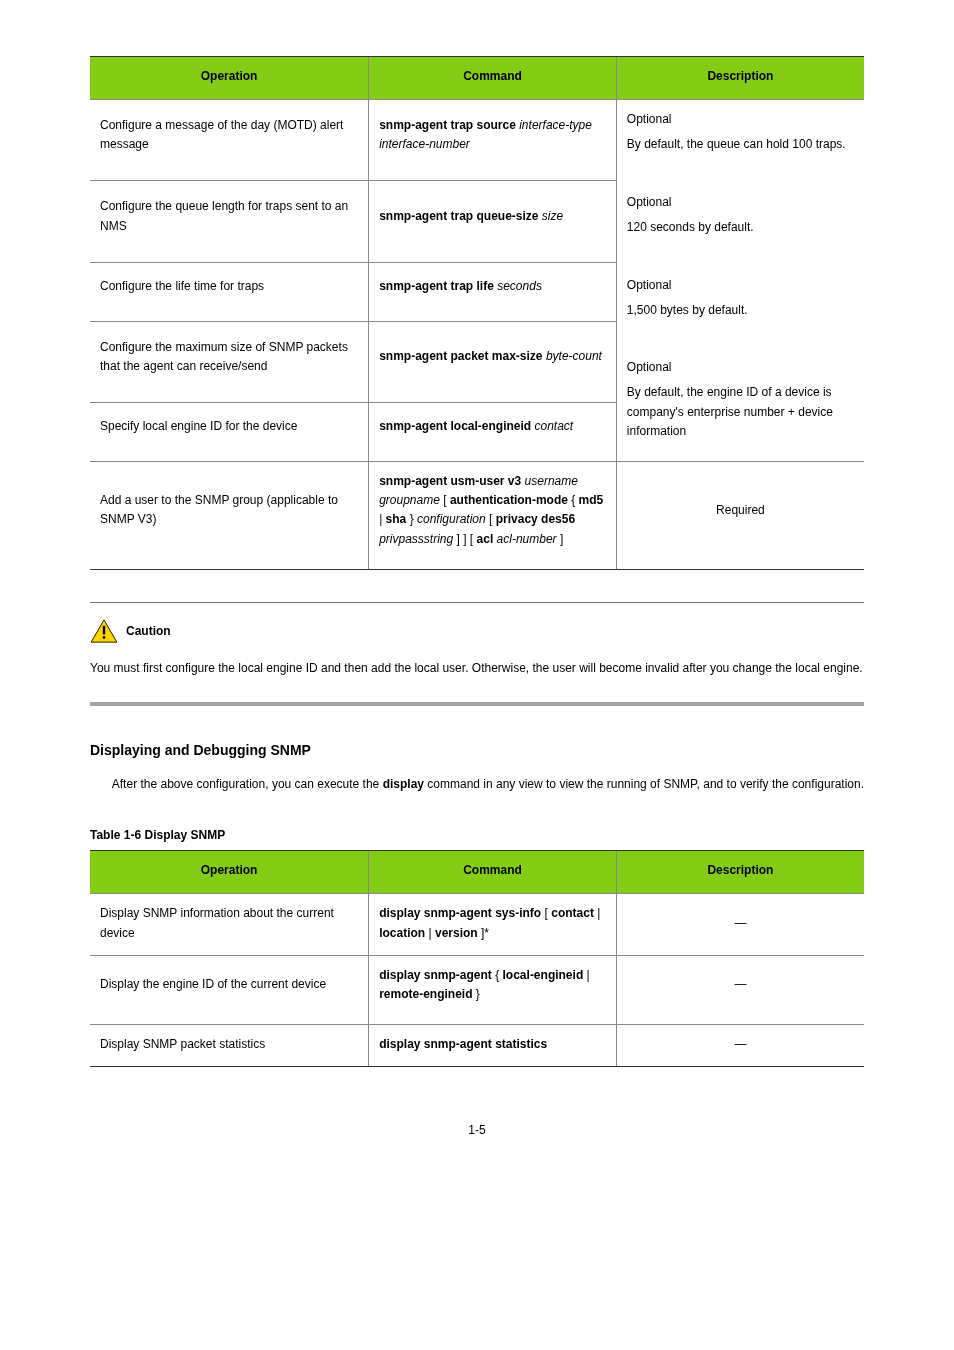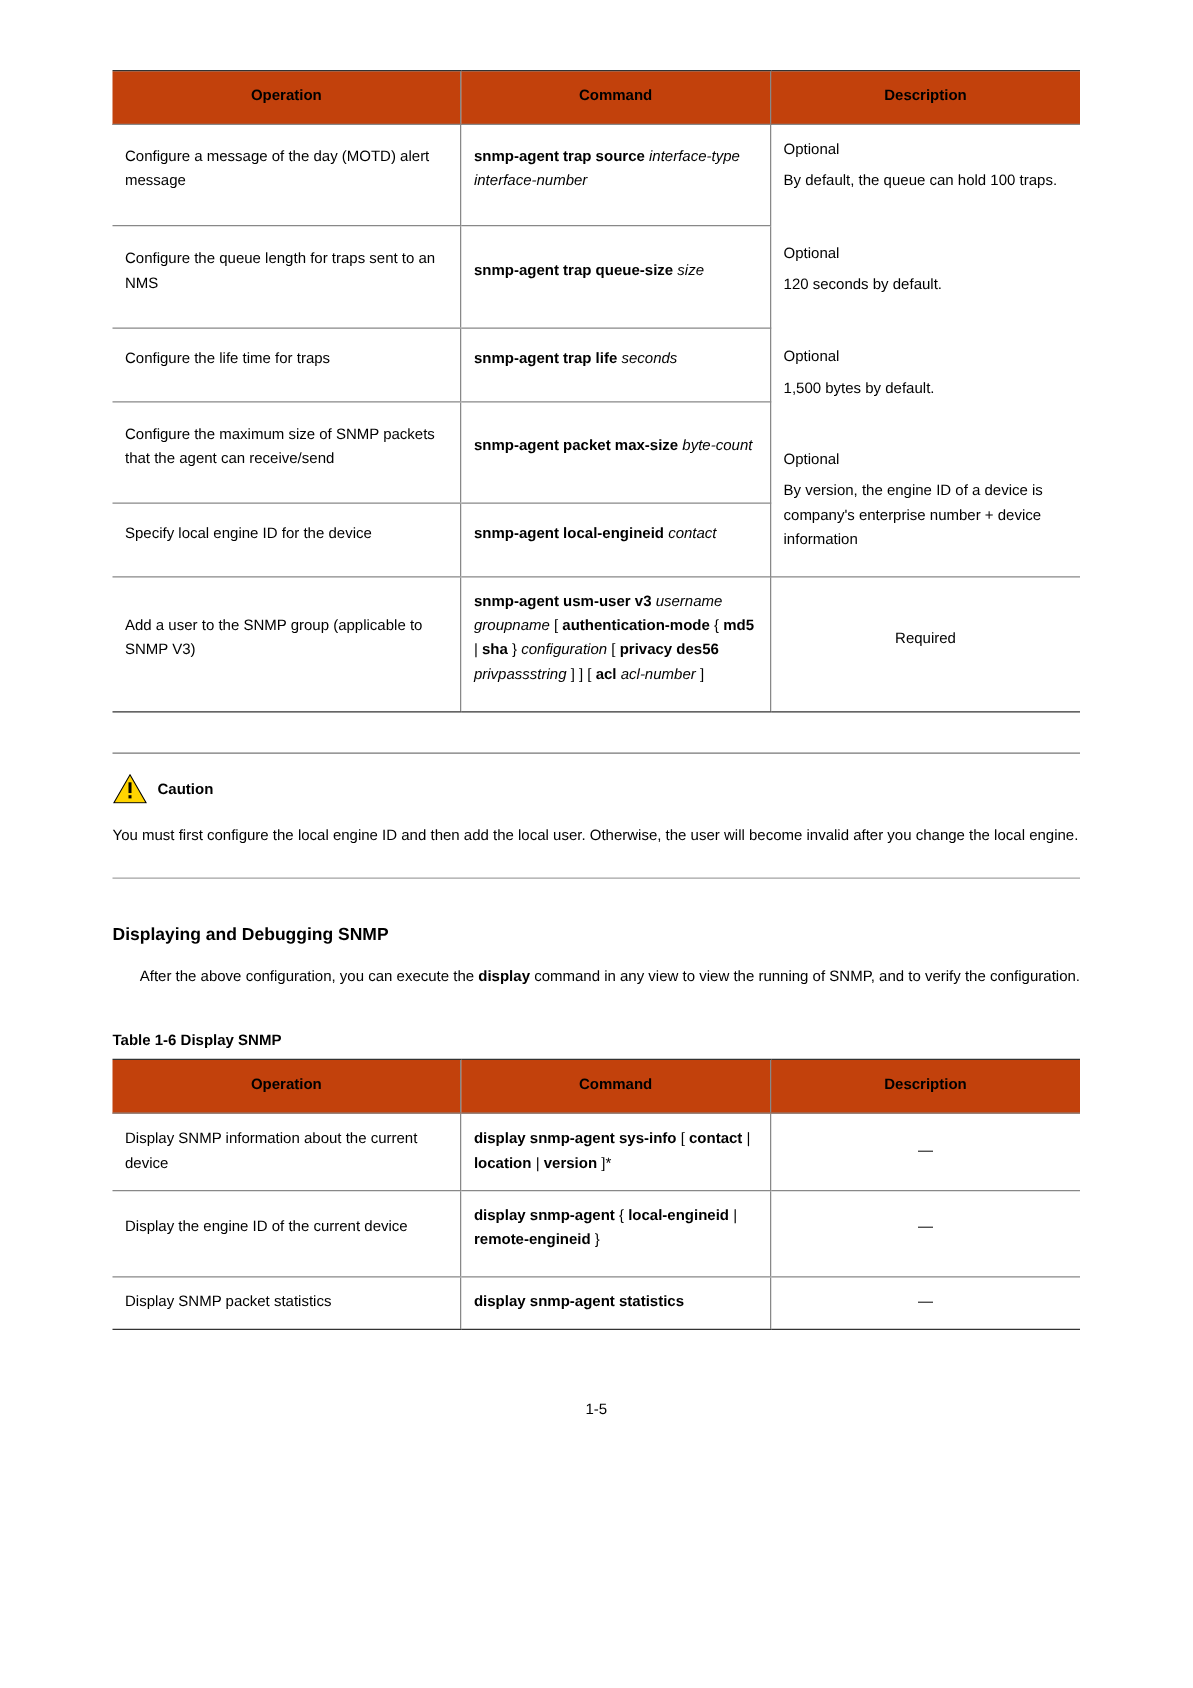--- a/index.html
+++ b/index.html
@@ -23,21 +23,21 @@
     font-weight: bold;
     margin: 0 0 16px;
   }
   p.body {
     margin: 0 0 34px;
     line-height: 1.7;
     text-align: right;
   }
   .note-box {
     border-top: 1px solid #777;
-    border-bottom: 1px solid #a3a3a3;
+    border-bottom: 4px solid #a3a3a3;
     margin: 32px 0 36px;
     padding: 16px 0 24px;
   }
   .note-head {
     display: flex;
     align-items: center;
     gap: 8px;
     margin-bottom: 16px;
   }
   .note-title {
@@ -47,21 +47,21 @@
   .note-body {
     font-size: 12px;
     line-height: 1.6;
   }
   table.spec {
     width: 100%;
     border-collapse: collapse;
     margin-bottom: 10px;
   }
   table.spec th {
-    background: #c2410c;
+    background: #84cc16;
     font-weight: bold;
     text-align: center;
     padding: 12px 10px 16px;
     border-top: 1.5px solid #333;
     border-bottom: 1px solid #888;
     font-size: 12px;
   }
   table.spec th + th,
   table.spec .vsep {
     border-left: 1px solid #888;
@@ -119,21 +119,21 @@
           <div>Optional</div>
           <div style="margin-top:6px;">By default, the queue can hold 100 traps.</div>
           <br><br>
           <div>Optional</div>
           <div style="margin-top:6px;">120 seconds by default.</div>
           <br><br>
           <div>Optional</div>
           <div style="margin-top:6px;">1,500 bytes by default.</div>
           <br><br>
           <div>Optional</div>
-          <div style="margin-top:6px;">By version, the engine ID of a device is company's enterprise number + device information</div>
+          <div style="margin-top:6px;">By default, the engine ID of a device is company's enterprise number + device information</div>
         </td>
       </tr>
       <tr>
         <td>Configure the queue length for traps sent to an NMS</td>
         <td class="vsep colB"><b>snmp-agent trap queue-size</b> <i>size</i></td>
       </tr>
       <tr>
         <td>Configure the life time for traps</td>
         <td class="vsep colB"><b>snmp-agent trap life</b> <i>seconds</i></td>
       </tr>

